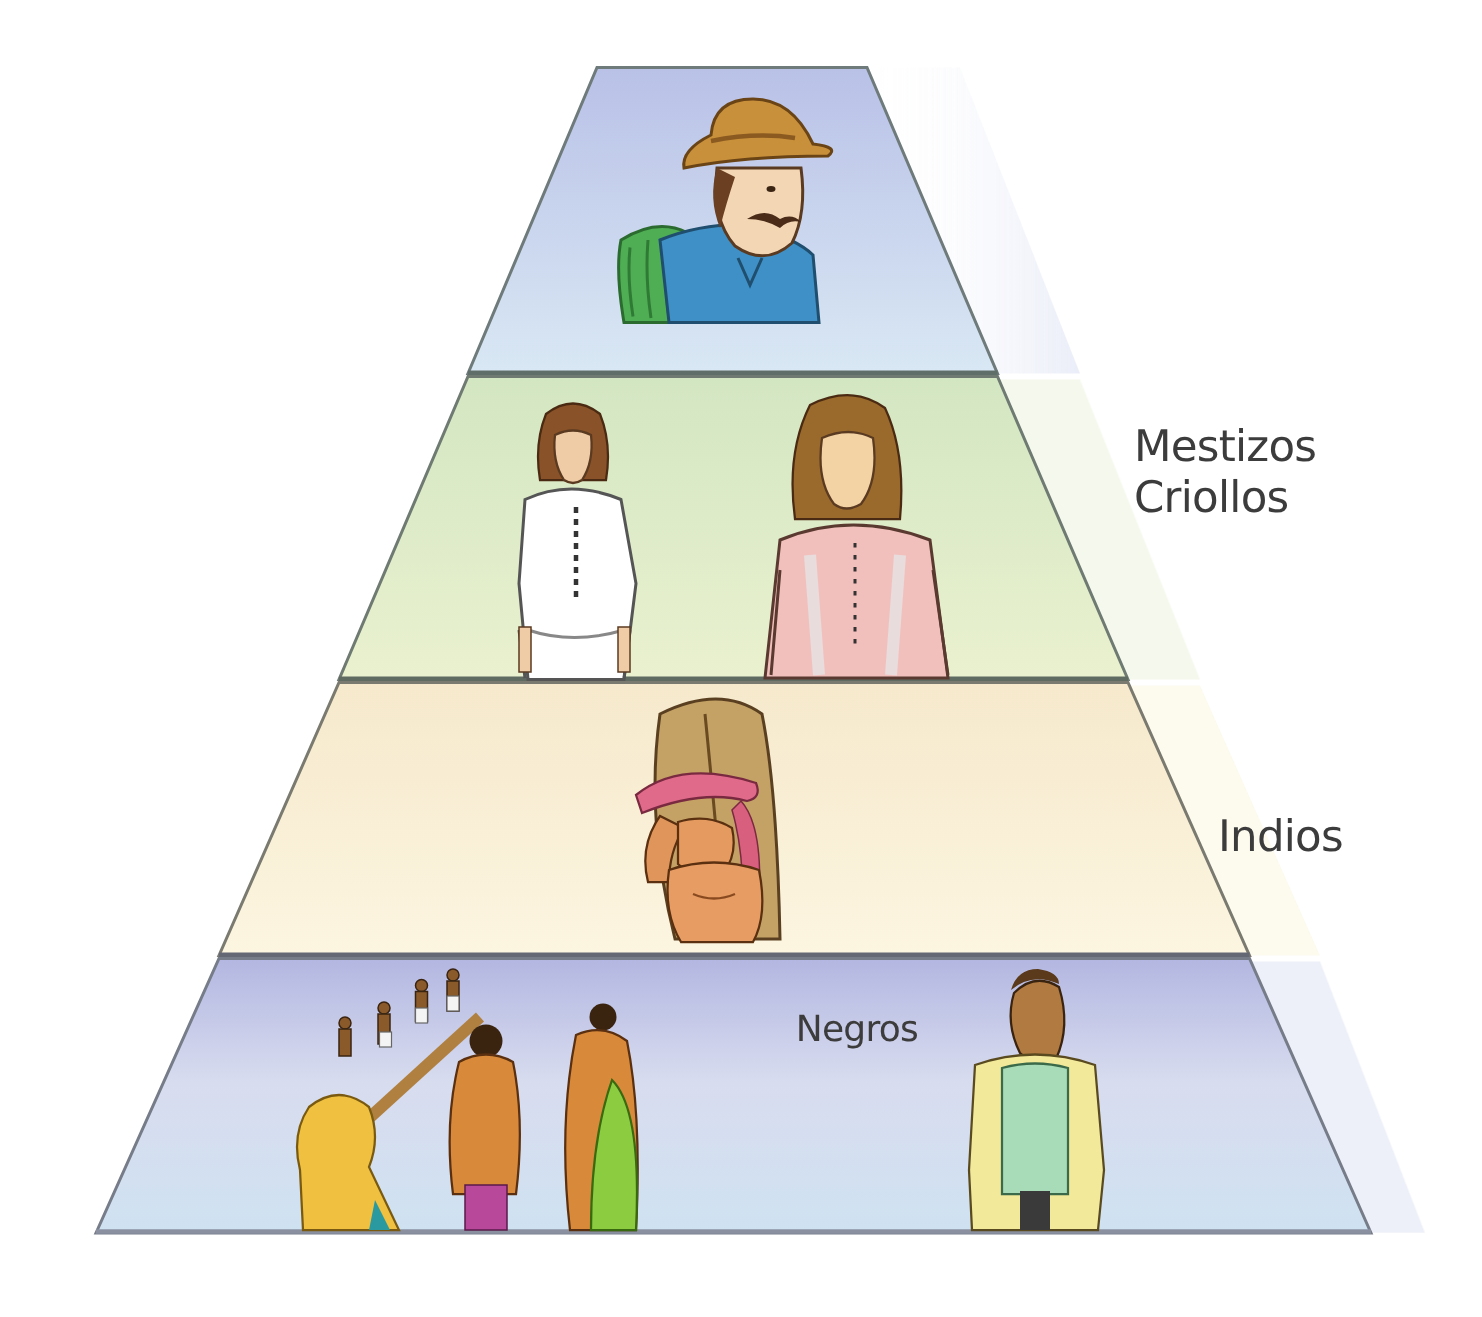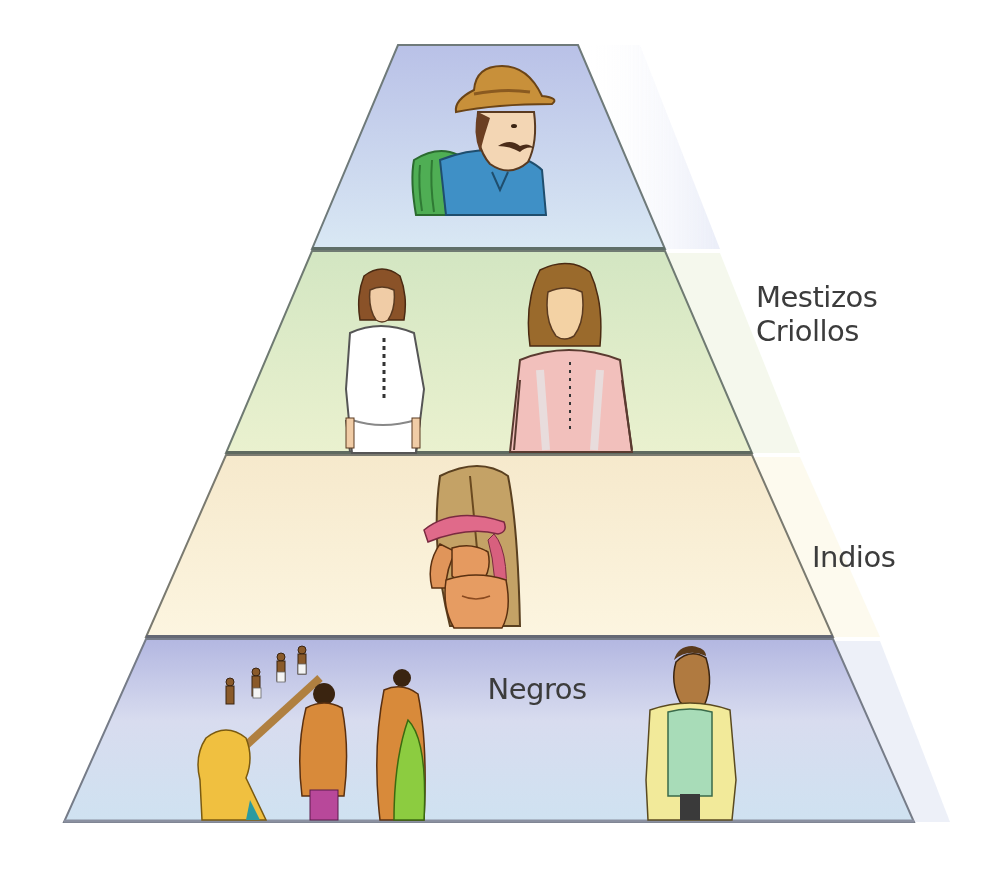--- a/index.html
+++ b/index.html
@@ -2,21 +2,21 @@
 <html><head>
 <meta charset="utf-8">
 <style>
   html, body { margin: 0; padding: 0; background: #ffffff; }
   body { width: 988px; height: 878px; position: relative; overflow: hidden;
          font-family: "Liberation Sans", "DejaVu Sans", sans-serif; }
   #stage { position: absolute; left: 0; top: 0; width: 988px; height: 878px; }
   .label { position: absolute; color: #3c3c3c; font-family: "DejaVu Sans", "Liberation Sans", sans-serif;
            font-weight: 400; letter-spacing: -0.5px; line-height: 1.18; }
   .label.right { font-size: 29px; }
-  .label.center { font-size: 29px; text-align: center; }
+  .label.center { font-size: 24px; text-align: right; }
 </style>
 </head>
 <body>
 
 <div id="stage">
   <svg width="988" height="878" viewBox="0 0 988 878" xmlns="http://www.w3.org/2000/svg">
     <defs>
       <linearGradient id="g1" x1="0" y1="0" x2="0" y2="1">
         <stop offset="0" stop-color="#b9c1e7"></stop>
         <stop offset="1" stop-color="#d9e8f4"></stop>

